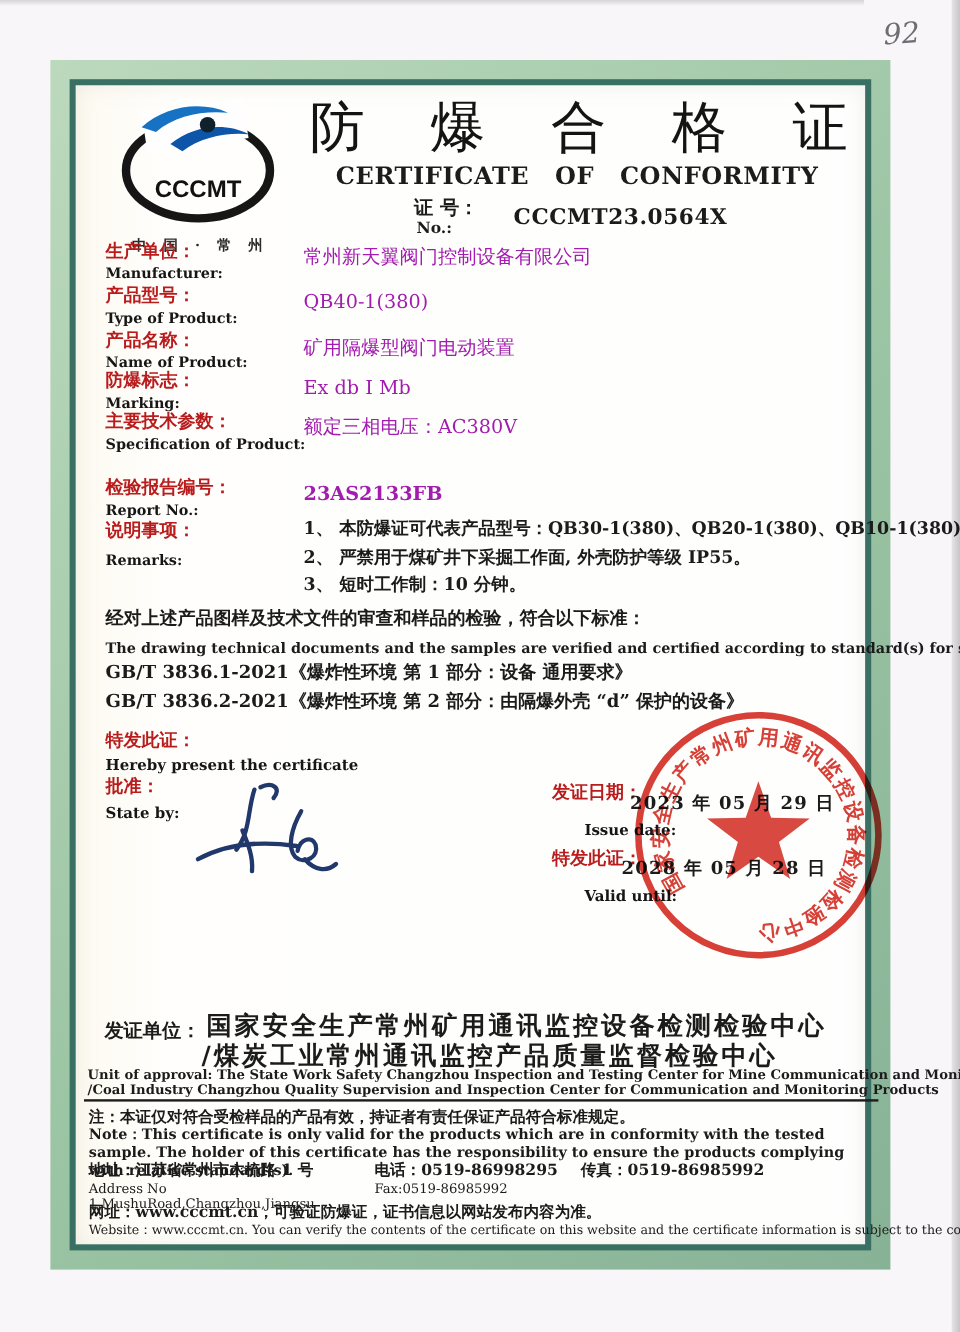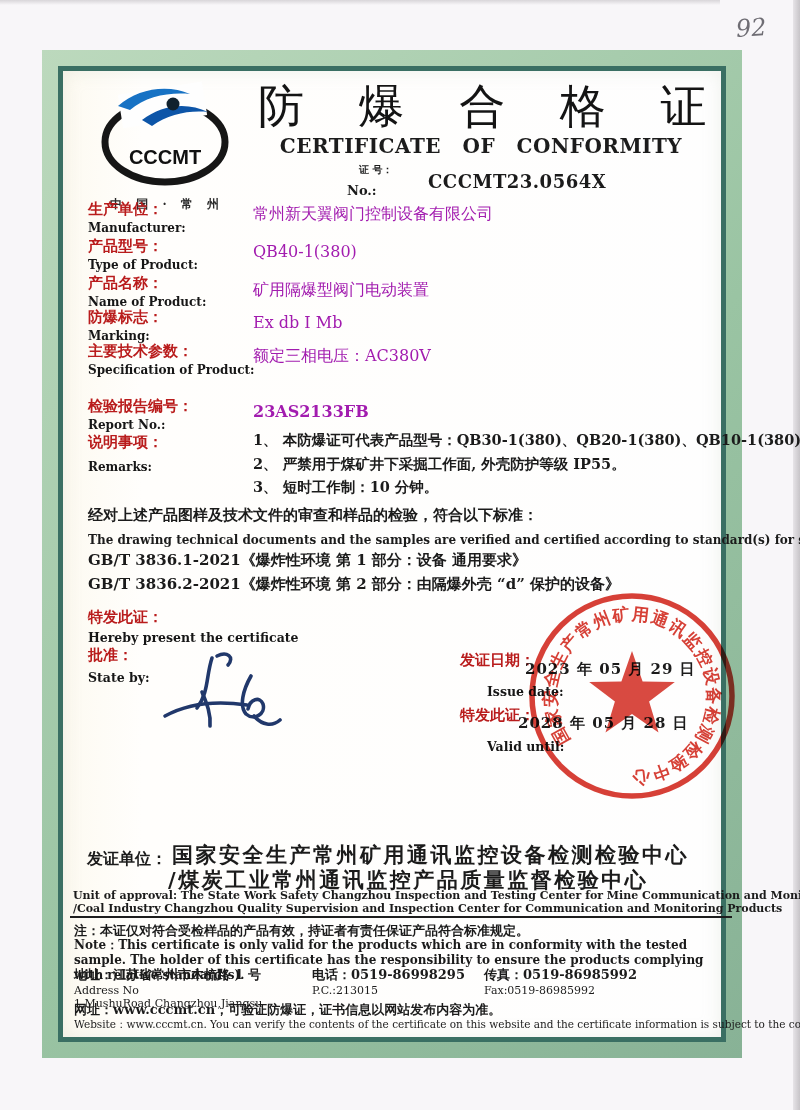--- a/index.html
+++ b/index.html
@@ -12,21 +12,21 @@
   
   .frame{position:absolute;left:42px;top:50px;width:700px;height:1008px;
          background:linear-gradient(135deg,#bcd9bd 0%,#9ac4a3 55%,#88b296 100%);}
   .frame-inner{position:absolute;left:16px;top:16px;right:16px;bottom:16px;
          border:5px solid #3a6f63;background:linear-gradient(to right,#fdfaf1 0%,#fffefc 12%,#fefefe 100%);
          box-shadow:inset 0 0 18px rgba(190,200,180,.25);}
   .abs{position:absolute;}
   
   .title-cn{left:258px;top:76px;width:446px;text-align:center;font-size:46px;letter-spacing:20px;color:#141414;white-space:nowrap;}
   .title-en{left:258px;top:134px;width:446px;text-align:center;font-size:20px;font-weight:bold;word-spacing:14px;letter-spacing:.5px;color:#1c1c1c;}
-  .certno-cn{left:345px;top:163px;font-size:10px;font-weight:bold;margin-left:14px;}
+  .certno-cn{left:345px;top:163px;font-size:16px;font-weight:bold;}
   .certno-en{left:347px;top:183px;font-size:13px;font-weight:bold;}
   .certno-val{left:428px;top:171px;font-size:18px;font-weight:bold;letter-spacing:.5px;}
   .logo-sub{left:92px;top:196px;width:150px;text-align:center;font-size:12px;font-weight:bold;letter-spacing:5px;color:#2a2a2a;white-space:nowrap;}
   
   .lcn{font-size:15px;font-weight:bold;color:#b91c1c;white-space:nowrap;}
   .len{font-size:12px;font-weight:bold;color:#161616;white-space:nowrap;}
   .val{font-size:16px;color:#a21caf;white-space:nowrap;}
   .rem{font-size:14.5px;font-weight:600;white-space:nowrap;}
   .std-cn{font-size:15px;font-weight:bold;white-space:nowrap;}
   .std-en{font-size:12px;font-weight:bold;white-space:nowrap;}
@@ -156,18 +156,17 @@
 <div class="abs note-cn" style="left:74px;top:922px;">注：本证仅对符合受检样品的产品有效，持证者有责任保证产品符合标准规定。</div>
 <div class="abs note-en" style="left:74px;top:938px;">Note：This certificate is only valid for the products which are in conformity with the tested sample. The holder of this certificate has the responsibility to ensure the products complying with relative standard(s).</div>
 
 <div class="abs contact cn" style="left:74px;top:966px;">
   <span>地址：江苏省常州市木梳路 1 号</span>
   <span>电话：0519-86998295</span>
   <span>传真：0519-86985992</span>
 </div>
 <div class="abs contact en" style="left:74px;top:984px;">
   <span>Address No 1,MushuRoad,Changzhou,Jiangsu</span>
-  <span>P.C.:213015</span>
   <span>Fax:0519-86985992</span>
 </div>
 
 <div class="abs web-cn" style="left:74px;top:1001px;">网址：www.cccmt.cn，可验证防爆证，证书信息以网站发布内容为准。</div>
 <div class="abs web-en" style="left:74px;top:1018px;">Website：www.cccmt.cn. You can verify the contents of the certificate on this website and the certificate information is subject to the content published on it.</div>
 
 </body></html>

